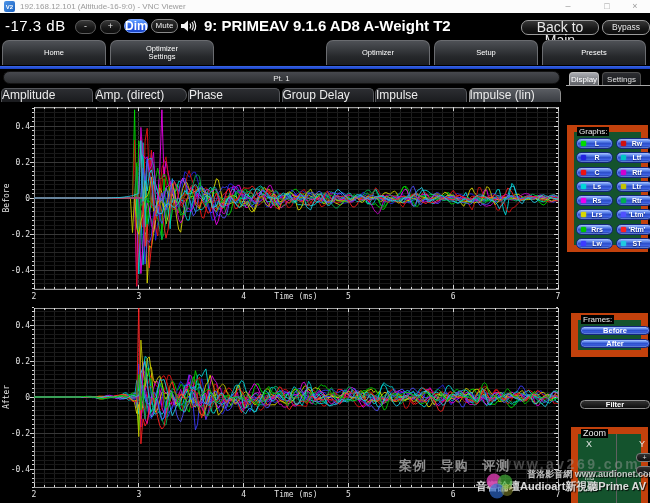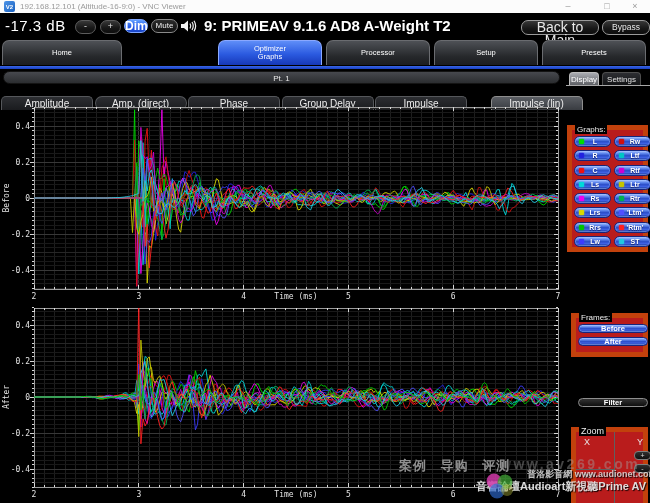--- a/index.html
+++ b/index.html
@@ -44,27 +44,27 @@
   .pt1bar{left:3px;top:71px;width:557px;height:13px;border-radius:7px;border:1px solid #141414;
           background:linear-gradient(#47494e,#2b2d30);color:#e8e8e8;font-size:8px;
           line-height:13px;text-align:center;box-sizing:border-box;}
   .sidetab{top:72px;height:13px;border-radius:4px 4px 0 0;font-size:8px;line-height:13px;text-align:center;box-sizing:border-box;}
   .sidetab.sel{left:569px;width:30px;background:linear-gradient(#a9abb1,#5e6065);border:1px solid #bcbcbc;border-bottom:none;color:#fff;}
   .sidetab.unsel{left:602px;width:39px;background:linear-gradient(#2d2e32,#131416);border:1px solid #4e4e4e;border-bottom:none;color:#e0e0e0;}
   .sidetab-line{left:566px;top:85px;width:84px;height:1px;background:#a8a8a8;}
 
   
   .graphtabs{left:0;top:88px;width:563px;height:15px;}
-  .gtab{top:8px;height:14px;border-radius:5px 5px 0 0;border:1px solid #55575b;border-bottom:none;
-        background:linear-gradient(#2c2e32,#1a1b1e);color:#ececec;font-size:10px;line-height:13px;
-        text-align:center;box-sizing:border-box;}
-  .gtab.active{background:linear-gradient(#5a5d63,#393c41);border-color:#8e8e8e;margin-left:22px;}
+  .gtab{top:0;height:14px;border-radius:5px 5px 0 0;border:1px solid #55575b;border-bottom:none;
+        background:linear-gradient(#2c2e32,#1a1b1e);color:#ececec;font-size:12px;line-height:13px;
+        text-align:left;box-sizing:border-box;}
+  .gtab.active{background:linear-gradient(#5a5d63,#393c41);border-color:#8e8e8e;}
 
   
-  .fieldset{border:5px solid #c2410c;background:#b91c1c;box-sizing:border-box;}
+  .fieldset{border:7px solid #c2410c;background:#14532d;box-sizing:border-box;}
   .legend{position:absolute;top:-5px;left:3px;background:#000;padding:0 2px;font-size:8px;color:#ededed;line-height:9px;white-space:nowrap;}
   .chgrid{position:absolute;left:2px;top:6px;width:74px;display:grid;grid-template-columns:37px 37px;grid-template-rows:repeat(8,14.3px);grid-auto-flow:column;column-gap:3px;}
   .chbtn{position:relative;width:37px;height:11px;border-radius:5.5px;border:1px solid #15257e;box-sizing:border-box;
          background:linear-gradient(#b0c8ff 0%,#5d85ec 28%,#2a4cc8 52%,#3f63e4 72%,#1a338e 100%);
          box-shadow:inset 0 0 0 1px rgba(150,185,255,.5);display:flex;align-items:center;}
   .chled{width:5px;height:5px;border-radius:1px;margin-left:4px;flex:none;}
   .chlabel{flex:1;text-align:center;color:#fff;font-size:7px;font-weight:bold;line-height:9px;
            text-shadow:0 1px 1px #10246e;margin-left:-4px;}
   .framebtn{position:absolute;left:2px;width:70px;height:9px;border-radius:4.5px;box-sizing:border-box;
             font-size:7.5px;font-weight:bold;line-height:8px;text-align:center;color:#fff;}
@@ -111,28 +111,28 @@
       <path d="M10,4.5 Q11.5,7 10,9.5" stroke="#f0f0f0" stroke-width="1.2" fill="none"></path>
       <path d="M12,3 Q14.5,7 12,11" stroke="#f0f0f0" stroke-width="1.2" fill="none"></path>
       <path d="M14,1.8 Q17.3,7 14,12.2" stroke="#f0f0f0" stroke-width="1.2" fill="none"></path>
     </svg>
     <div class="abs vol-source">9: PRIMEAV 9.1.6 AD8 A-Weight T2</div>
     <div class="abs pillbtn back-btn">Back to Main Screen</div>
     <div class="abs pillbtn bypass-btn">Bypass</div>
   </div>
 
   <div class="abs menubar" id="menubar">
-      <div class="abs menutab" style="left: 2px; width: 120px;">
+      <div class="abs menutab" style="left: 2px; width: 104px;">
         <span>Home</span>
       </div>
-      <div class="abs menutab active" style="left: 218px; width: 104px;">
-        <span>Optimizer Graphs</span>
+      <div class="abs menutab" style="left: 110px; width: 104px;">
+        <span>Optimizer Settings</span>
       </div>
       <div class="abs menutab" style="left: 326px; width: 104px;">
-        <span>Processor</span>
+        <span>Optimizer</span>
       </div>
       <div class="abs menutab" style="left: 434px; width: 104px;">
         <span>Setup</span>
       </div>
       <div class="abs menutab" style="left: 542px; width: 104px;">
         <span>Presets</span>
       </div>
     </div>
   <div class="abs bluestrip"></div>
 

